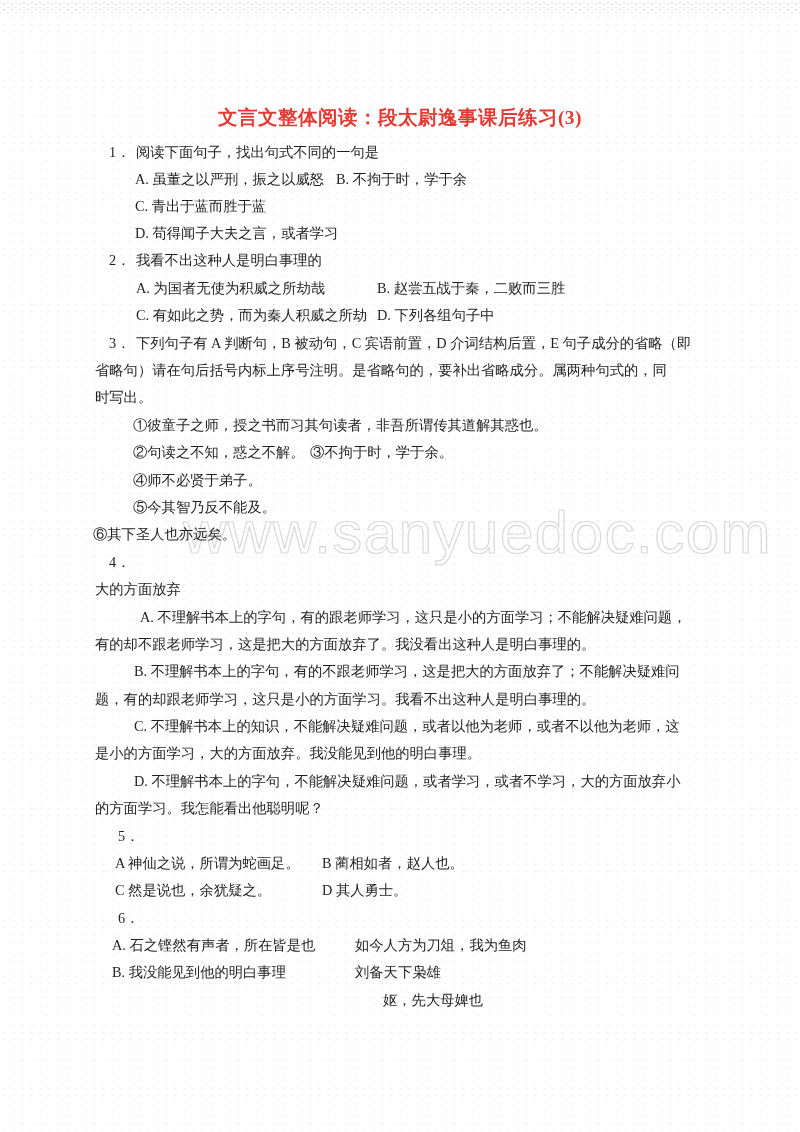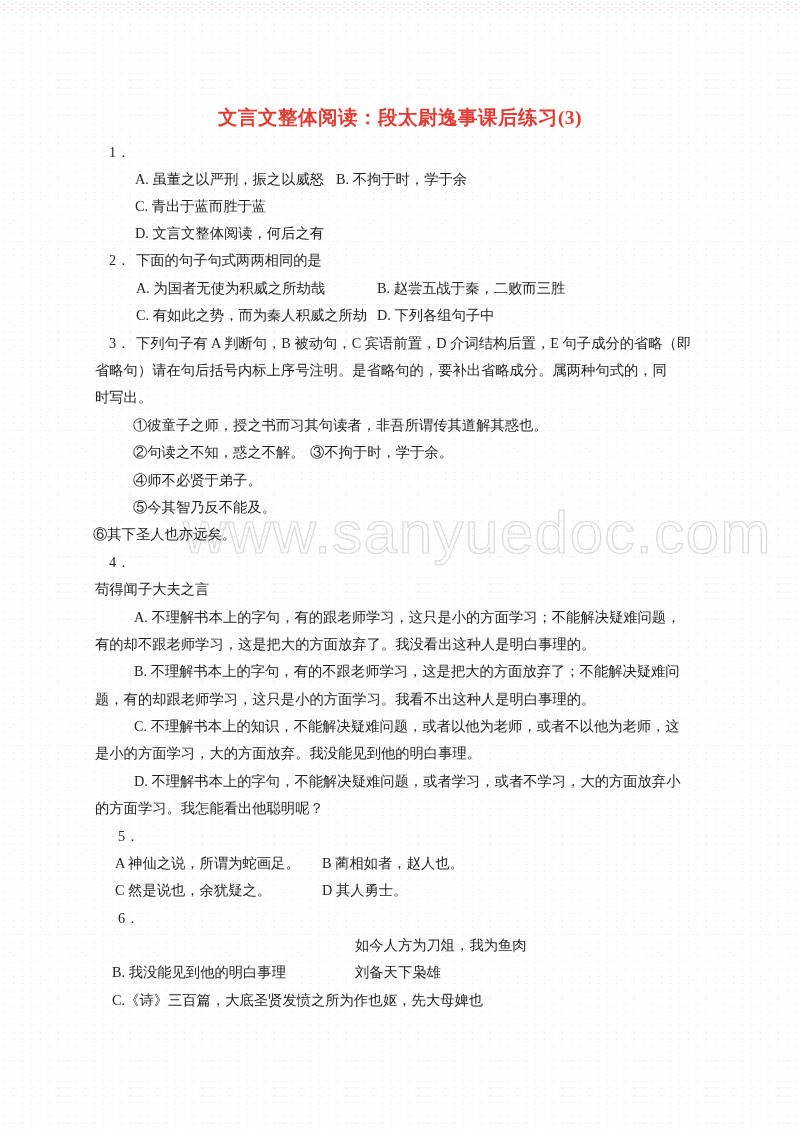--- a/index.html
+++ b/index.html
@@ -58,35 +58,36 @@
 
 <div class="noise"></div>
 <div class="noise-top"></div>
 
 <div class="wm">www.sanyuedoc.com</div>
 
 <div class="doc-title">文言文整体阅读：段太尉逸事课后练习(3)</div>
 
 <div class="line" style="top:143px">
   <span class="t" style="left:109px">1．</span>
+  <span class="t" style="left:136px">阅读下面句子，找出句式不同的一句是</span>
 </div>
 <div class="line" style="top:170px">
   <span class="t" style="left:135px">A. 虽董之以严刑，振之以威怒</span>
   <span class="t" style="left:336px">B. 不拘于时，学于余</span>
 </div>
 <div class="line" style="top:197px">
   <span class="t" style="left:135px">C. 青出于蓝而胜于蓝</span>
 </div>
 <div class="line" style="top:224px">
-  <span class="t" style="left:135px">D. 文言文整体阅读，何后之有</span>
+  <span class="t" style="left:135px">D. 苟得闻子大夫之言，或者学习</span>
 </div>
 
 <div class="line" style="top:251px">
   <span class="t" style="left:109px">2．</span>
-  <span class="t" style="left:136px">下面的句子句式两两相同的是</span>
+  <span class="t" style="left:136px">我看不出这种人是明白事理的</span>
 </div>
 <div class="line" style="top:279px">
   <span class="t" style="left:136px">A. 为国者无使为积威之所劫哉</span>
   <span class="t" style="left:377px">B. 赵尝五战于秦，二败而三胜</span>
 </div>
 <div class="line" style="top:306px">
   <span class="t" style="left:136px">C. 有如此之势，而为秦人积威之所劫</span>
   <span class="t" style="left:377px">D. 下列各组句子中</span>
 </div>
 
@@ -114,24 +115,24 @@
   <span class="t" style="left:133px">⑤今其智乃反不能及。</span>
 </div>
 <div class="line" style="top:525px">
   <span class="t" style="left:93px">⑥其下圣人也亦远矣。</span>
 </div>
 
 <div class="line" style="top:553px">
   <span class="t" style="left:109px">4．</span>
 </div>
 <div class="line" style="top:580px">
-  <span class="t" style="left:95px">苟得闻子大夫之言</span>
+  <span class="t" style="left:95px">大的方面放弃</span>
 </div>
 <div class="line" style="top:608px">
-  <span class="t" style="left:134px">A. 不理解书本上的字句，有的跟老师学习，这只是小的方面学习；不能解决疑难问题，</span>
+  <span class="t" style="left:140px">A. 不理解书本上的字句，有的跟老师学习，这只是小的方面学习；不能解决疑难问题，</span>
 </div>
 <div class="line" style="top:635px">
   <span class="t" style="left:95px">有的却不跟老师学习，这是把大的方面放弃了。我没看出这种人是明白事理的。</span>
 </div>
 <div class="line" style="top:662px">
   <span class="t" style="left:134px">B. 不理解书本上的字句，有的不跟老师学习，这是把大的方面放弃了；不能解决疑难问</span>
 </div>
 <div class="line" style="top:690px">
   <span class="t" style="left:95px">题，有的却跟老师学习，这只是小的方面学习。我看不出这种人是明白事理的。</span>
 </div>
@@ -157,22 +158,22 @@
 </div>
 <div class="line" style="top:881px">
   <span class="t" style="left:115px">C 然是说也，余犹疑之。</span>
   <span class="t" style="left:322px">D 其人勇士。</span>
 </div>
 
 <div class="line" style="top:909px">
   <span class="t" style="left:118px">6．</span>
 </div>
 <div class="line" style="top:936px">
+  <span class="t" style="left:112px">A. 石之铿然有声者，所在皆是也</span>
   <span class="t" style="left:355px">如今人方为刀俎，我为鱼肉</span>
 </div>
 <div class="line" style="top:963px">
   <span class="t" style="left:112px">B. 我没能见到他的明白事理</span>
   <span class="t" style="left:355px">刘备天下枭雄</span>
 </div>
 <div class="line" style="top:991px">
-  <span class="t" style="left:112px">C.《诗》三百篇，大底圣贤发愤之所为作也</span>
   <span class="t" style="left:383px">妪，先大母婢也</span>
 </div>
 
 </body></html>

